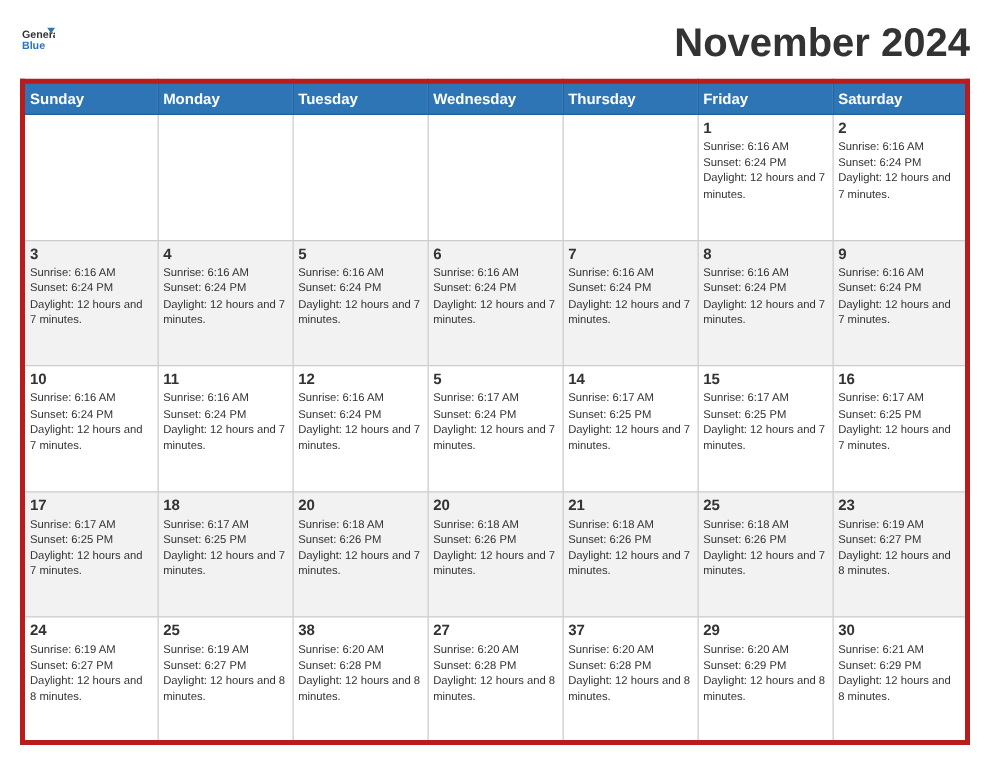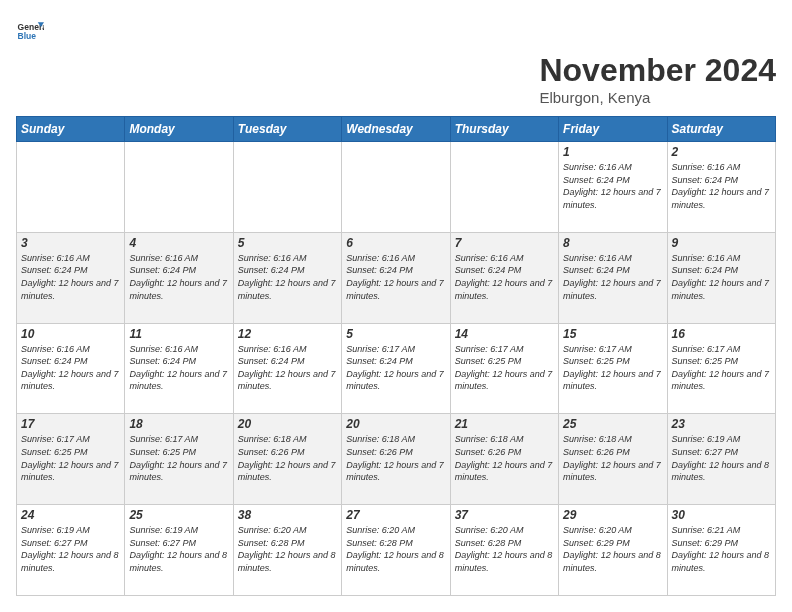--- a/index.html
+++ b/index.html
@@ -26,39 +26,37 @@
     .logo {
       display: flex;
       align-items: center;
       gap: 4px;
     }
     .logo-icon {
       width: 28px;
       height: 28px;
     }
     .title-block {
-      text-align: left;
-      margin-top: 36px;
+      text-align: center;
     }
     .month-title {
       font-size: 32px;
       font-weight: bold;
       color: #333;
     }
     .location {
       font-size: 15px;
       color: #555;
     }
     .calendar {
       flex: 1;
-      border: 1px solid #b91c1c;
+      border: 4px solid #b91c1c;
       border-collapse: collapse;
       width: 100%;
       table-layout: fixed;
-      font-style: italic;
     }
     .calendar th {
       background: #2e75b6;
       color: #fff;
       font-size: 12px;
       font-weight: bold;
       padding: 5px 4px;
       text-align: left;
       border: 1px solid #2060a0;
     }
@@ -97,21 +95,20 @@
   <div class="header">
     <div class="logo">
       <svg class="logo-icon" viewBox="0 0 36 36">
         <text x="2" y="18" font-size="11" font-weight="bold" fill="#333" font-family="Arial">General</text>
         <text x="2" y="30" font-size="11" font-weight="bold" fill="#2e75b6" font-family="Arial">Blue</text>
         <polygon points="28,8 36,8 32,14" fill="#2e75b6"></polygon>
       </svg>
     </div>
     <div class="title-block">
       <div class="month-title">November 2024</div>
-      <div class="location">Elburgon, Kenya</div>
     </div>
   </div>
 
   <table class="calendar">
     <thead>
       <tr>
         <th>Sunday</th>
         <th>Monday</th>
         <th>Tuesday</th>
         <th>Wednesday</th>

